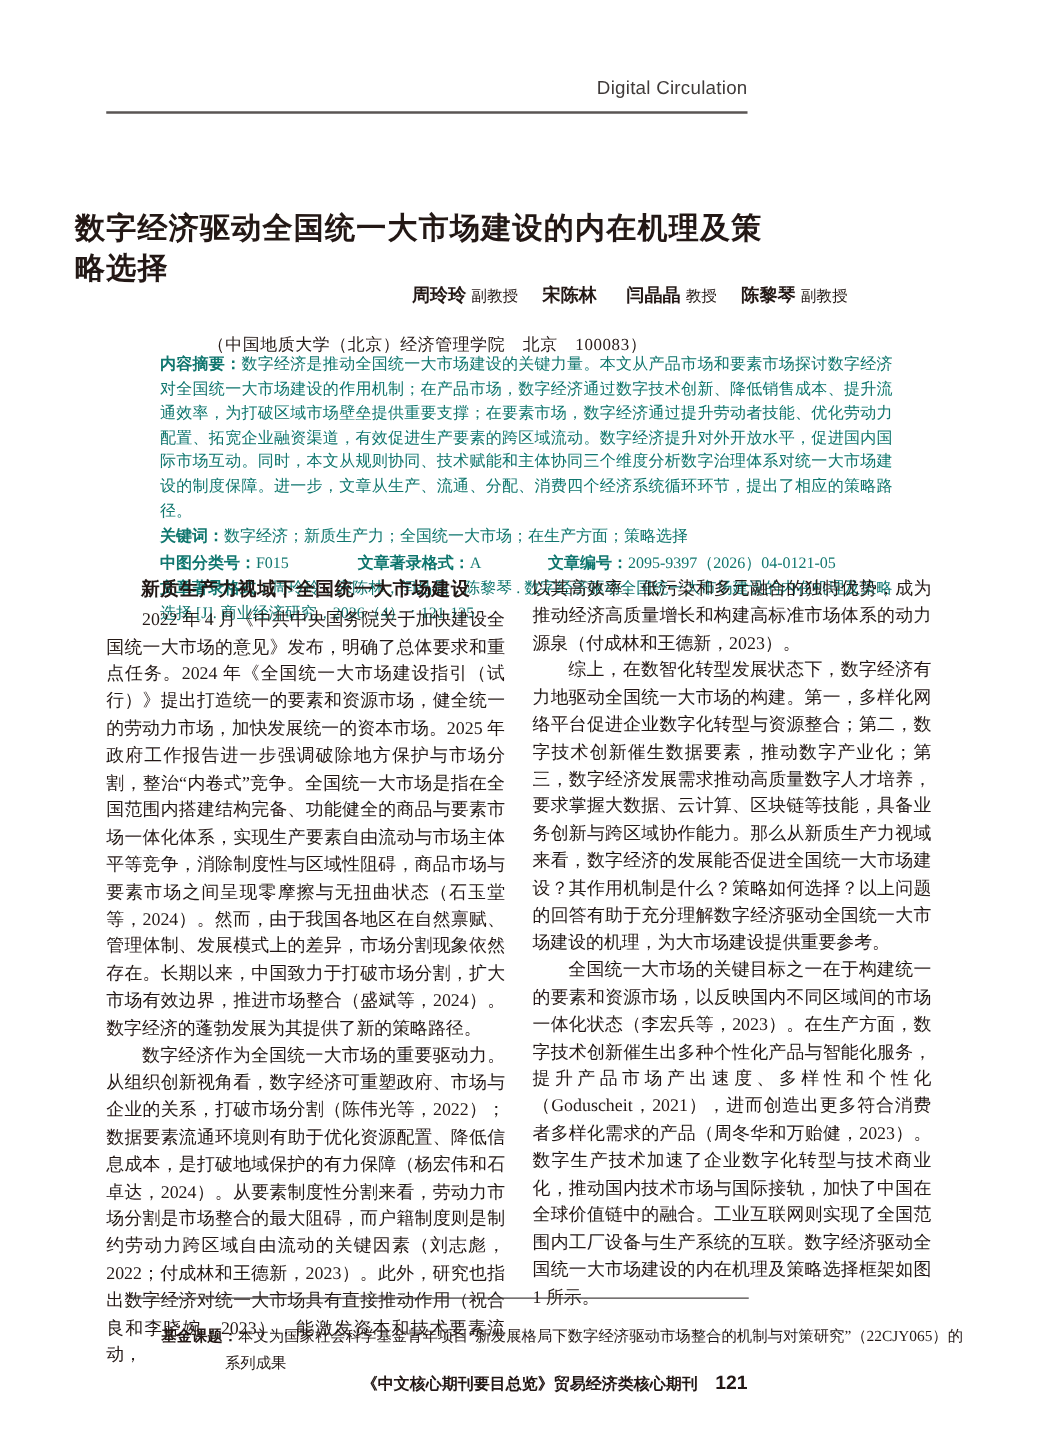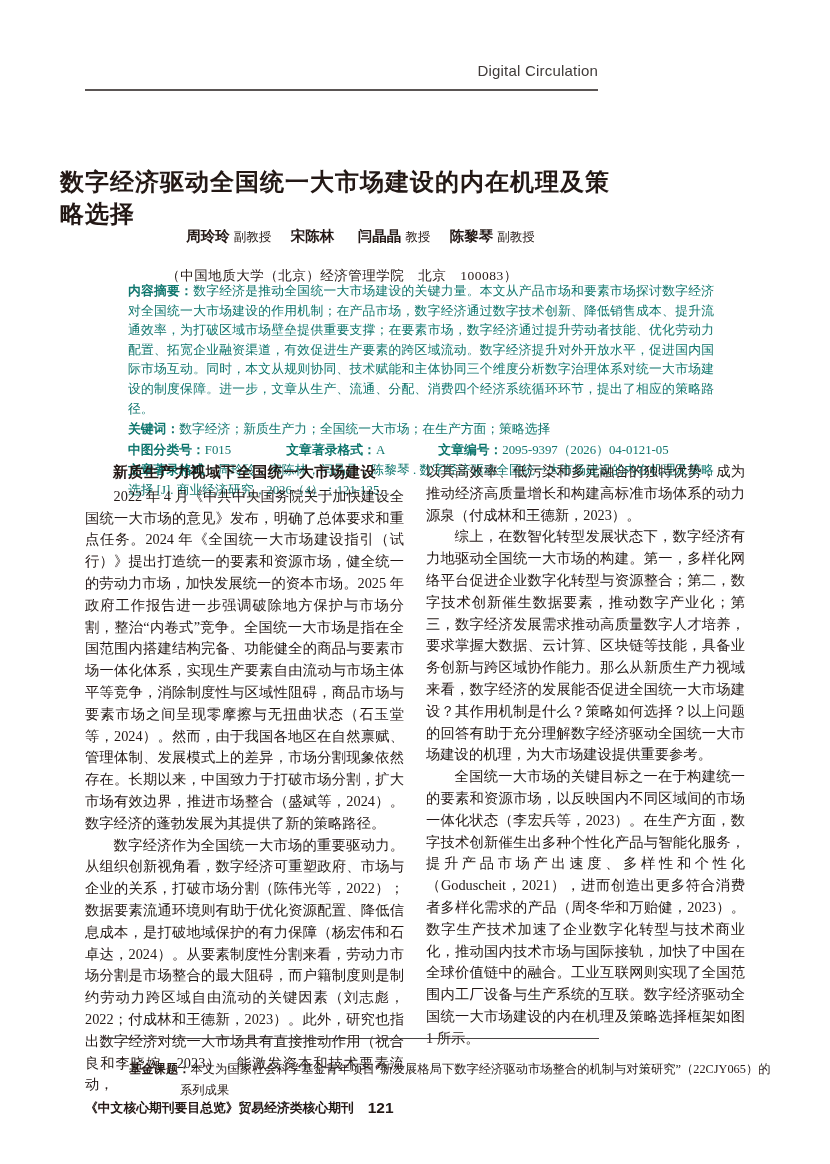--- a/index.html
+++ b/index.html
@@ -22,21 +22,21 @@
     border-top:2px solid #5a5554;
   }
 
   
   .article-title{
     position:absolute;top:150px;left:60px;right:60px;
     text-align:left;font-family:"Liberation Sans","DejaVu Sans",sans-serif;
     font-weight:bold;font-size:24px;letter-spacing:1px;color:#231815;
   }
   .authors-line{
-    position:absolute;top:227px;left:0;right:0;text-align:center;
+    position:absolute;top:227px;left:0;right:0;text-align:right;
     font-size:14px;color:#231815;padding-left:33px;
   }
   .authors-line .a-name{
     font-family:"Liberation Sans","DejaVu Sans",sans-serif;
     font-weight:bold;font-size:14.5px;margin:0 4px 0 10px;
   }
   .authors-line .a-title{font-size:12.5px;margin-right:6px;}
   .affiliation-line{
     position:absolute;top:251px;left:0;right:0;text-align:center;
     font-size:13.5px;letter-spacing:0.5px;color:#231815;margin-top:16px;
@@ -80,21 +80,21 @@
   .footnote{
     position:absolute;top:1047px;left:118px;width:600px;
     font-size:12.3px;line-height:21px;color:#231815;
     padding-left:62px;text-indent:-62px;
   }
   .footnote .meta-label{font-family:"Liberation Serif","DejaVu Serif",serif;font-weight:bold;font-size:12.3px;margin-left:11px;}
 
   
   .page-footer{
     position:absolute;top:1098px;right:86px;left:85px;
-    text-align:left;color:#231815;
+    text-align:right;color:#231815;
   }
   .footer-note{
     font-family:"Liberation Sans","DejaVu Sans",sans-serif;
     font-weight:bold;font-size:12.8px;vertical-align:middle;
   }
   .footer-page{
     font-family:"Liberation Sans","DejaVu Sans",sans-serif;
     font-weight:bold;font-size:15.5px;margin-left:10px;vertical-align:middle;
   }
 </style>

